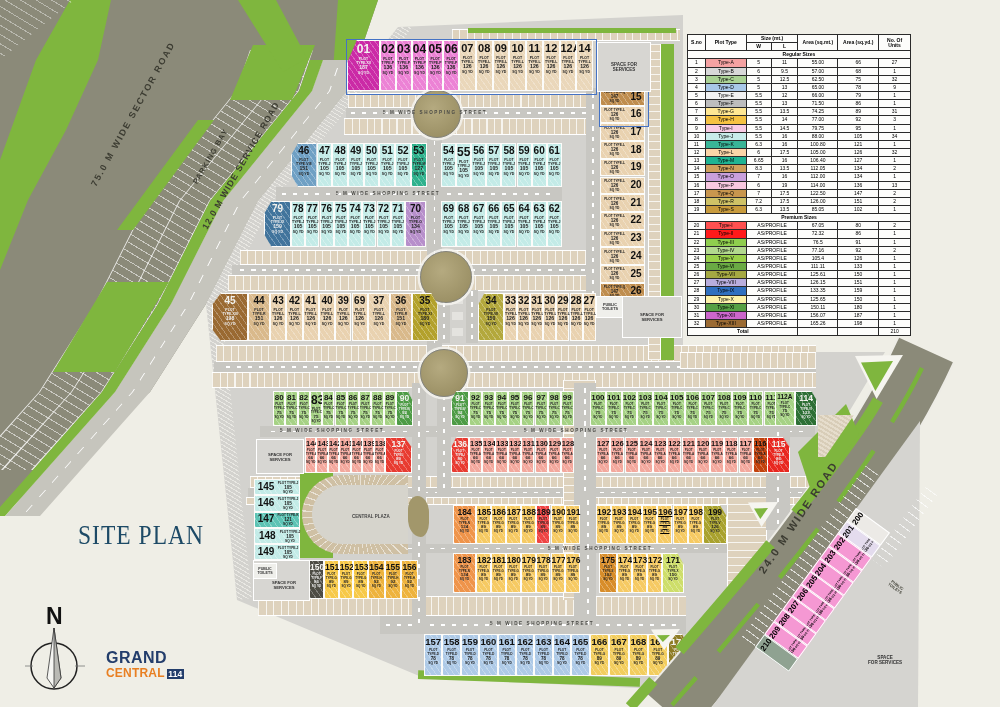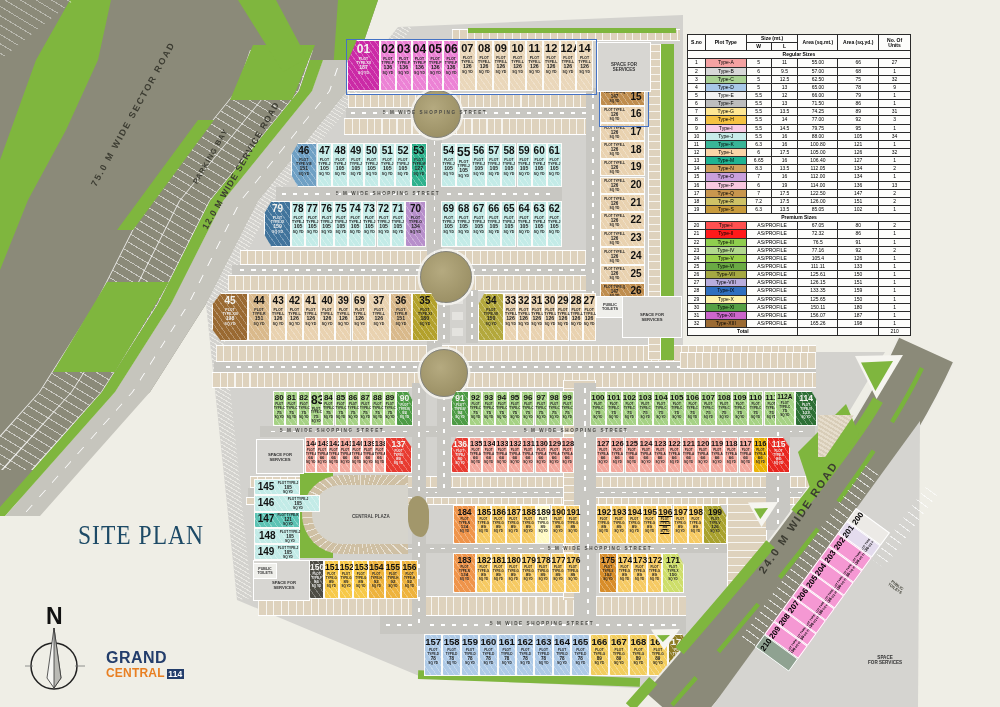--- a/index.html
+++ b/index.html
@@ -740,21 +740,21 @@
 <div class="plot" style="left:724.2px;top:437.0px;width:14.25px;height:36.0px;background:#f3a89d;">
       <div class="hat"></div>
       <div class="pn" style="font-size:7.5px;color:#111">118</div>
       <div class="pl" style="color:#222;font-size:3px">PLOT<br>TYPE-A<br><span class="ar" style="font-size:4.4px">66</span><br>SQ YD</div>
     </div>
 <div class="plot" style="left:738.5px;top:437.0px;width:14.25px;height:36.0px;background:#f3a89d;">
       <div class="hat"></div>
       <div class="pn" style="font-size:7.5px;color:#111">117</div>
       <div class="pl" style="color:#222;font-size:3px">PLOT<br>TYPE-A<br><span class="ar" style="font-size:4.4px">66</span><br>SQ YD</div>
     </div>
-<div class="plot" style="left:752.8px;top:437.0px;width:15px;height:36.0px;background:#eab308;">
+<div class="plot" style="left:752.8px;top:437.0px;width:15px;height:36.0px;background:#c2410c;">
       <div class="hat"></div>
       <div class="pn" style="font-size:7.5px;color:#111">116</div>
       <div class="pl" style="color:#222;font-size:3px">PLOT<br>TYPE-A<br><span class="ar" style="font-size:4.4px">66</span><br>SQ YD</div>
     </div>
 <div class="plot" style="left:767.0px;top:437.0px;width:23.00px;height:36.0px;background:#e8271f;clip-path:polygon(0 0,70% 0,100% 30%,100% 100%,0 100%);">
       <div class="hat"></div>
       <div class="pn" style="font-size:8.5px;color:#f2f2ee">115</div>
       <div class="pl" style="color:#eee;font-size:3px">PLOT<br>TYPE-II<br><span class="ar" style="font-size:4.4px">86</span><br>SQ YD</div>
     </div>
 <div class="plot" style="left:453.0px;top:505.0px;width:23.00px;height:39.0px;background:#ef944a;">
@@ -775,21 +775,21 @@
 <div class="plot" style="left:505.8px;top:505.0px;width:14.90px;height:39.0px;background:#f6ca63;">
       <div class="hat"></div>
       <div class="pn" style="font-size:8.5px;color:#111">187</div>
       <div class="pl" style="color:#222;font-size:3px">PLOT<br>TYPE-G<br><span class="ar" style="font-size:4.4px">89</span><br>SQ YD</div>
     </div>
 <div class="plot" style="left:520.7px;top:505.0px;width:14.90px;height:39.0px;background:#f6ca63;">
       <div class="hat"></div>
       <div class="pn" style="font-size:8.5px;color:#111">188</div>
       <div class="pl" style="color:#222;font-size:3px">PLOT<br>TYPE-G<br><span class="ar" style="font-size:4.4px">89</span><br>SQ YD</div>
     </div>
-<div class="plot" style="left:535.6px;top:505.0px;width:14.90px;height:39.0px;background:#fef9c3;">
+<div class="plot" style="left:535.6px;top:505.0px;width:14.90px;height:39.0px;background:#ef4444;">
       <div class="hat"></div>
       <div class="pn" style="font-size:8.5px;color:#111">189</div>
       <div class="pl" style="color:#222;font-size:3px">PLOT<br>TYPE-G<br><span class="ar" style="font-size:4.4px">89</span><br>SQ YD</div>
     </div>
 <div class="plot" style="left:550.5px;top:505.0px;width:14.90px;height:39.0px;background:#f6ca63;">
       <div class="hat"></div>
       <div class="pn" style="font-size:8.5px;color:#111">190</div>
       <div class="pl" style="color:#222;font-size:3px">PLOT<br>TYPE-G<br><span class="ar" style="font-size:4.4px">89</span><br>SQ YD</div>
     </div>
 <div class="plot" style="left:565.4px;top:505.0px;width:14.90px;height:39.0px;background:#f6ca63;">
@@ -1060,21 +1060,21 @@
 <div class="box" style="left:597px;top:42px;width:52px;height:48px;font-size:4.5px">SPACE FOR<br>SERVICES</div>
 <div class="box" style="left:596px;top:296px;width:26px;height:20px;font-size:3.8px;background:#efefeb">PUBLIC<br>TOILETS</div>
 <div class="box" style="left:622px;top:296px;width:58px;height:40px;font-size:4.2px">SPACE FOR<br>SERVICES</div>
 <div class="plot" style="left:254px;top:479.0px;width:46px;height:16.3px;background:#c3ebe7">
       <div class="hat"></div>
       <div style="position:relative;display:flex;align-items:center;height:100%">
         <div class="pn" style="width:22px;font-size:10px;margin:0">145</div>
         <div class="pl" style="flex:1;font-size:3.2px;margin:0">PLOT TYPE-J<br><span class="ar" style="font-size:4.6px">105</span><br>SQ YD</div>
       </div>
     </div>
-<div class="plot" style="left:254px;top:495.3px;width:66px;height:16.3px;background:#c3ebe7">
+<div class="plot" style="left:254px;top:495.3px;width:46px;height:16.3px;background:#c3ebe7">
       <div class="hat"></div>
       <div style="position:relative;display:flex;align-items:center;height:100%">
         <div class="pn" style="width:22px;font-size:10px;margin:0">146</div>
         <div class="pl" style="flex:1;font-size:3.2px;margin:0">PLOT TYPE-J<br><span class="ar" style="font-size:4.6px">105</span><br>SQ YD</div>
       </div>
     </div>
 <div class="plot" style="left:254px;top:511.6px;width:46px;height:16.3px;background:#5cc3b4">
       <div class="hat"></div>
       <div style="position:relative;display:flex;align-items:center;height:100%">
         <div class="pn" style="width:22px;font-size:10px;margin:0">147</div>

